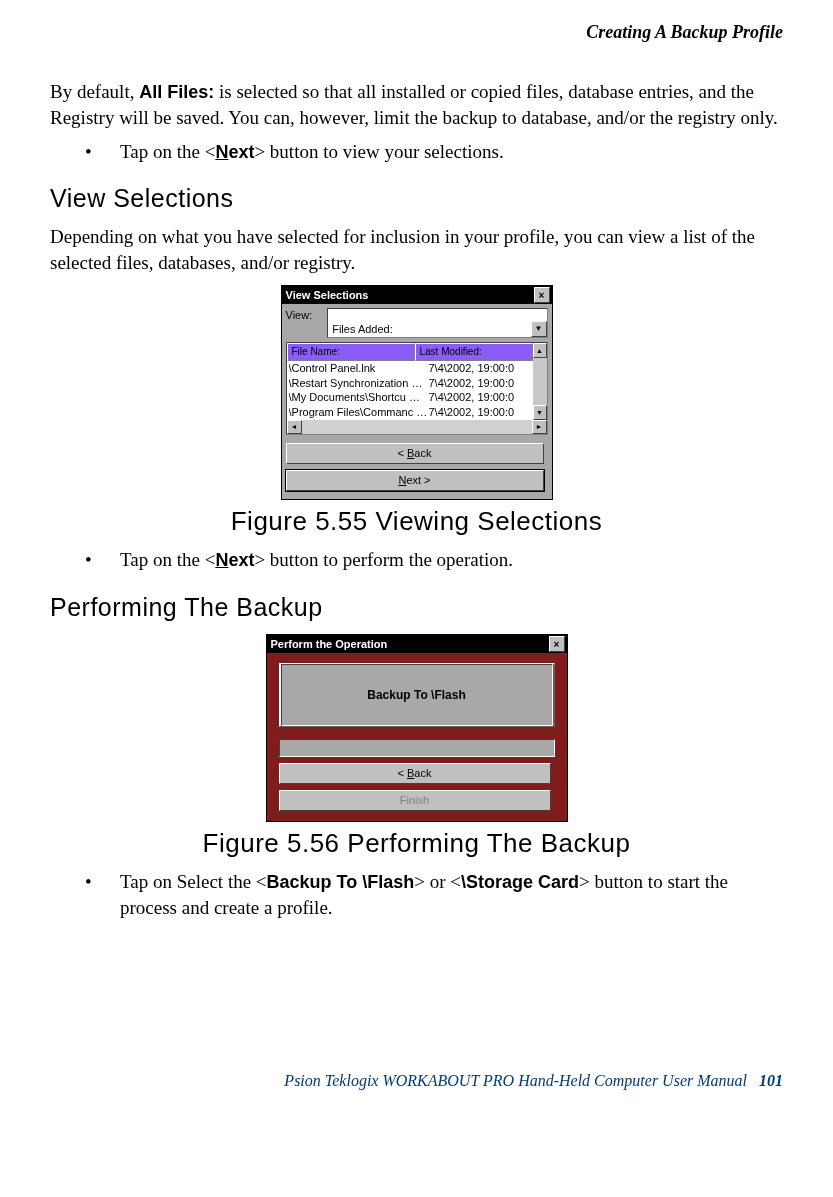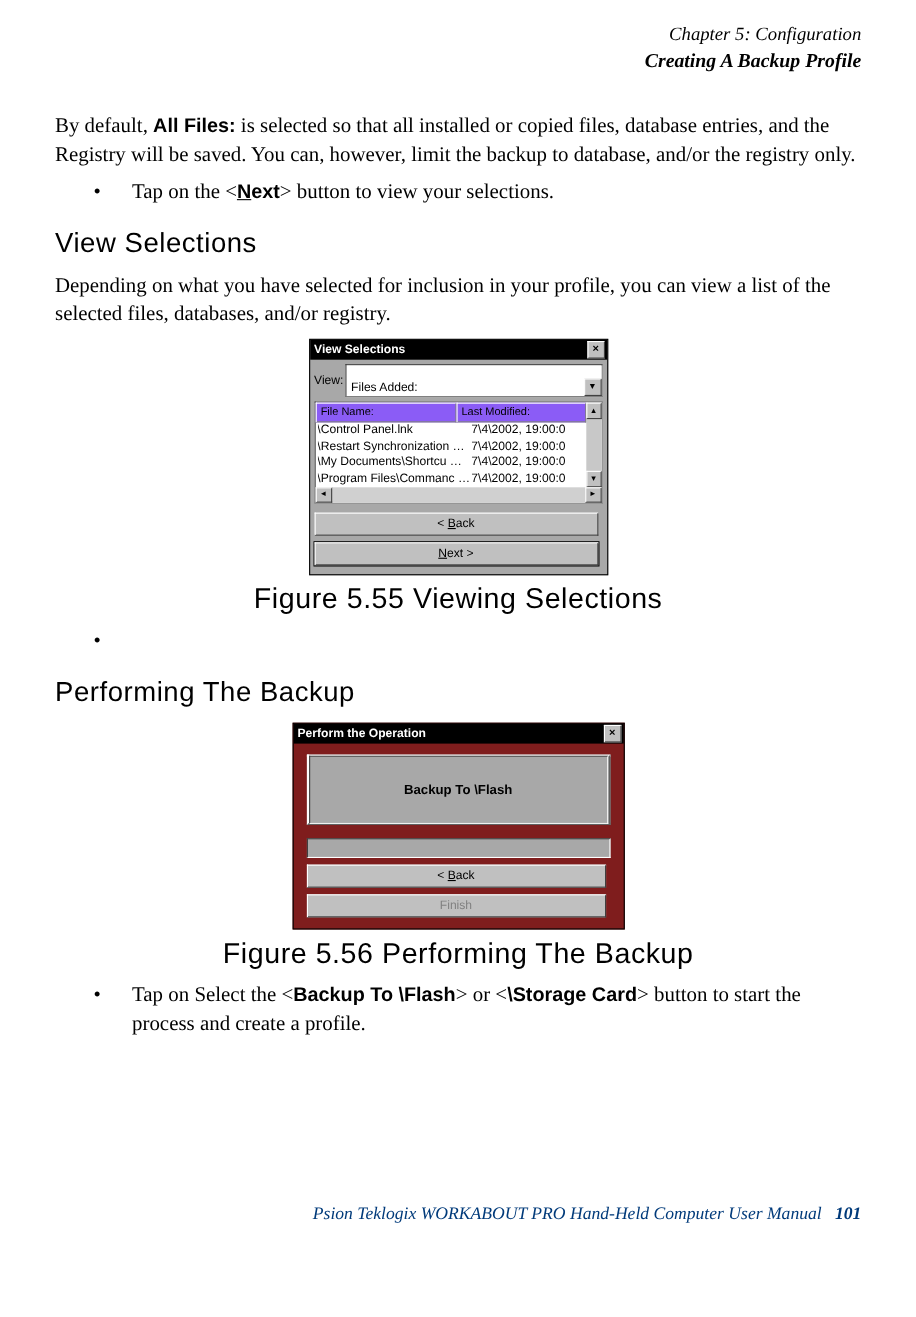--- a/index.html
+++ b/index.html
@@ -108,22 +108,21 @@
     border-right-color:#404040;
     border-bottom-color:#404040;
     font-weight: bold;
     font-size: 10px;
   }
   .vs-body {
     padding: 4px;
   }
   .view-row {
     display: flex;
-    align-items: center;
-    gap: 2px;
+    gap: 15px;
     margin-bottom: 4px;
   }
   .combo {
     flex: 1;
     background: #fff;
     border: 1px solid #808080;
     border-top-color:#404040;
     border-left-color:#404040;
     display: flex;
     justify-content: space-between;
@@ -238,21 +237,20 @@
     border-bottom-color:#fff;border-right-color:#fff;
     height:16px;
     background:#a8a8a8;
     margin-bottom:4px;
   }
 </style>
 </head>
 <body>
 
 <div class="header-right">
-  <div class="chapter-line">Chapter 5: Configuration</div>
   <div class="section-line">Creating A Backup Profile</div>
 </div>
 
 <p class="body-text">
   <span>By default, </span><span class="inline-ui">All Files:</span><span> is selected so that all installed or copied files, database entries, and the Registry will be saved. You can, however, limit the backup to database, and/or the registry only.</span>
 </p>
 
 <div class="bullet-row">
   <div class="bullet-mark">•</div>
   <div>
@@ -316,20 +314,23 @@
     <div class="btn-row">
       <div class="winbtn"><span>&lt; </span><span class="underline-letter">B</span><span>ack</span></div>
       <div class="winbtn default"><span class="underline-letter">N</span><span>ext &gt;</span></div>
     </div>
   </div>
 </div>
 <div class="fig-caption">Figure 5.55 Viewing Selections</div>
 
 <div class="bullet-row">
   <div class="bullet-mark">•</div>
+  <div>
+    <span>Tap on the &lt;</span><span class="inline-ui"><span style="text-decoration:underline">N</span>ext</span><span>&gt; button to perform the operation.</span>
+  </div>
 </div>
 
 <div class="heading">Performing The Backup</div>
 
 <div class="shot po-window">
   <div class="titlebar">
     <span>Perform the Operation</span>
     <div class="xbtn">×</div>
   </div>
   <div class="po-body">

